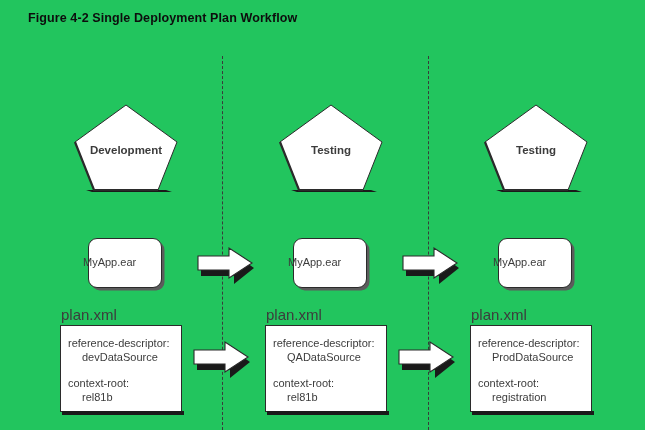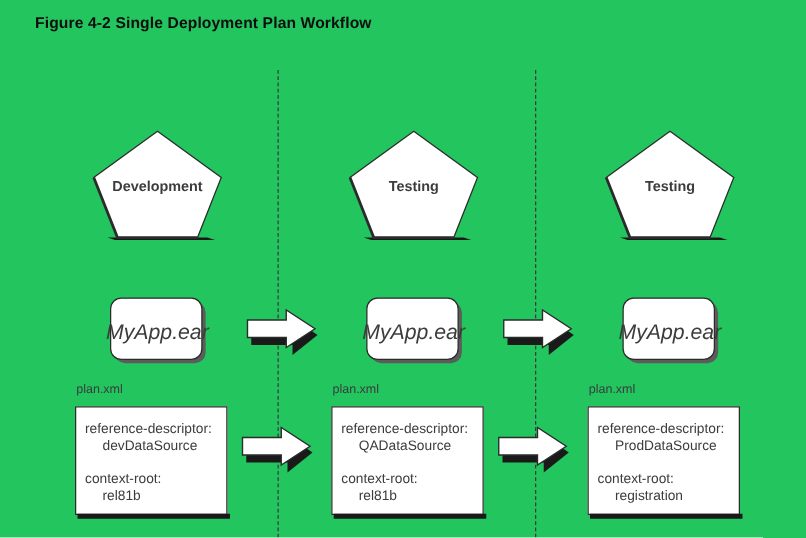--- a/index.html
+++ b/index.html
@@ -73,31 +73,30 @@
     border: 1px solid #2b2b2b;
     border-radius: 9px;
     background: #ffffff;
     box-shadow: 3px 3px 0 -0.5px #5c5c5c;
   }
   .ear-label {
     position: absolute;
     left: -6px;
     right: -6px;
     top: 17px;
-    text-align: right;
-    font-size: 17px;
-    color: #3c3c3c;
-    white-space: nowrap;
-    font-style: italic;
+    text-align: left;
+    font-size: 11px;
+    color: #3c3c3c;
+    white-space: nowrap;
   }
 
   
   .plan-caption {
     position: absolute;
-    font-size: 10px;
+    font-size: 15px;
     color: #3c3c3c;
     white-space: nowrap;
   }
 
   
   .plan-box {
     position: absolute;
     width: 122px;
     height: 87px;
     box-sizing: border-box;

